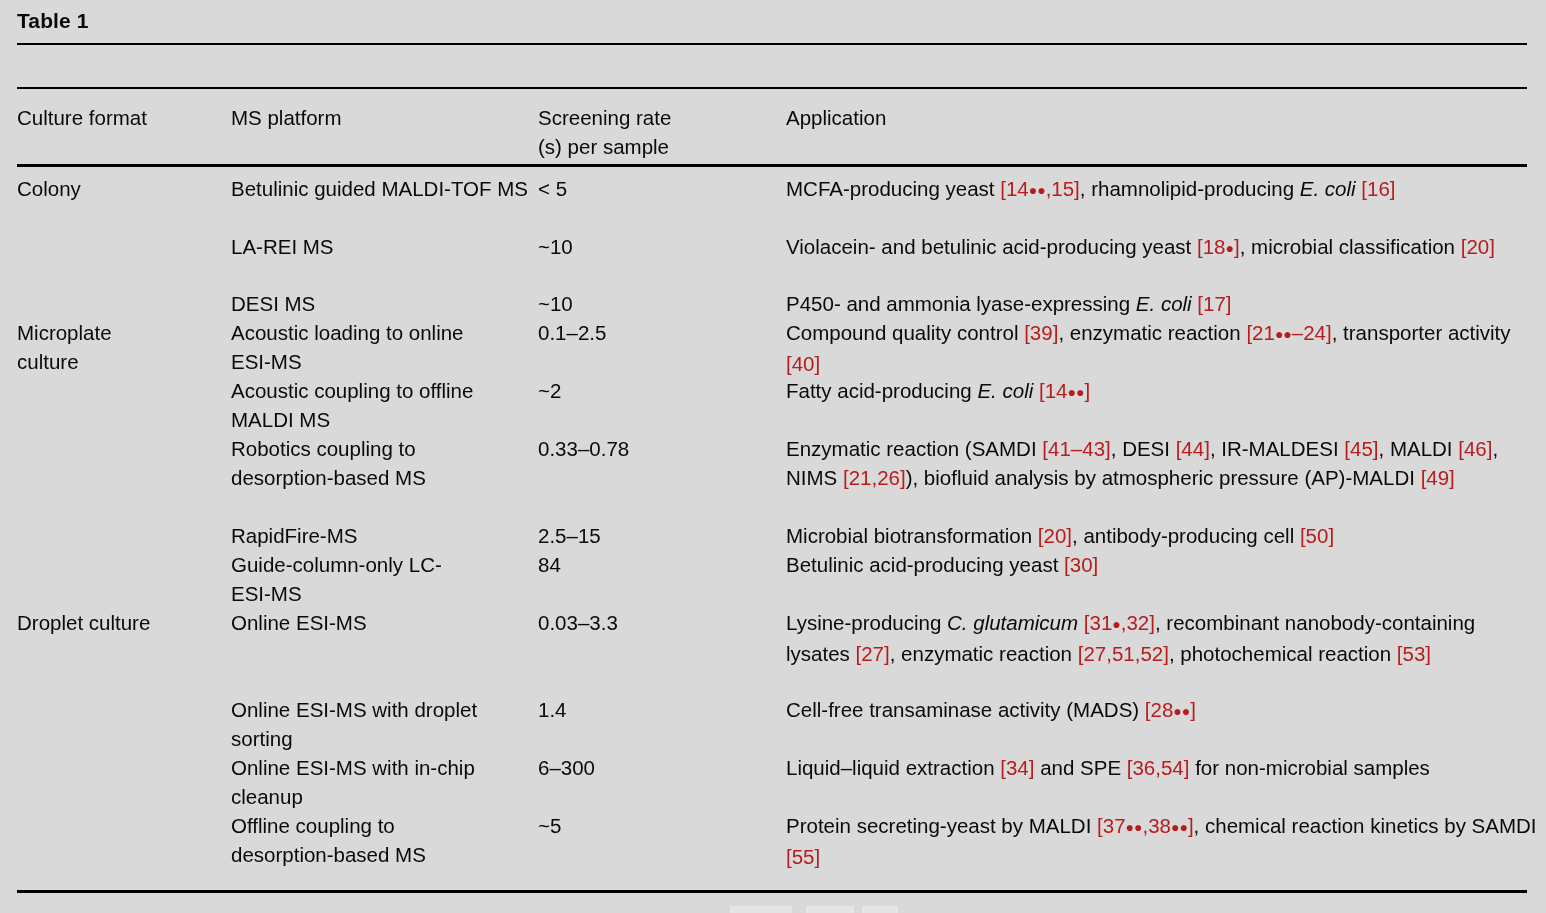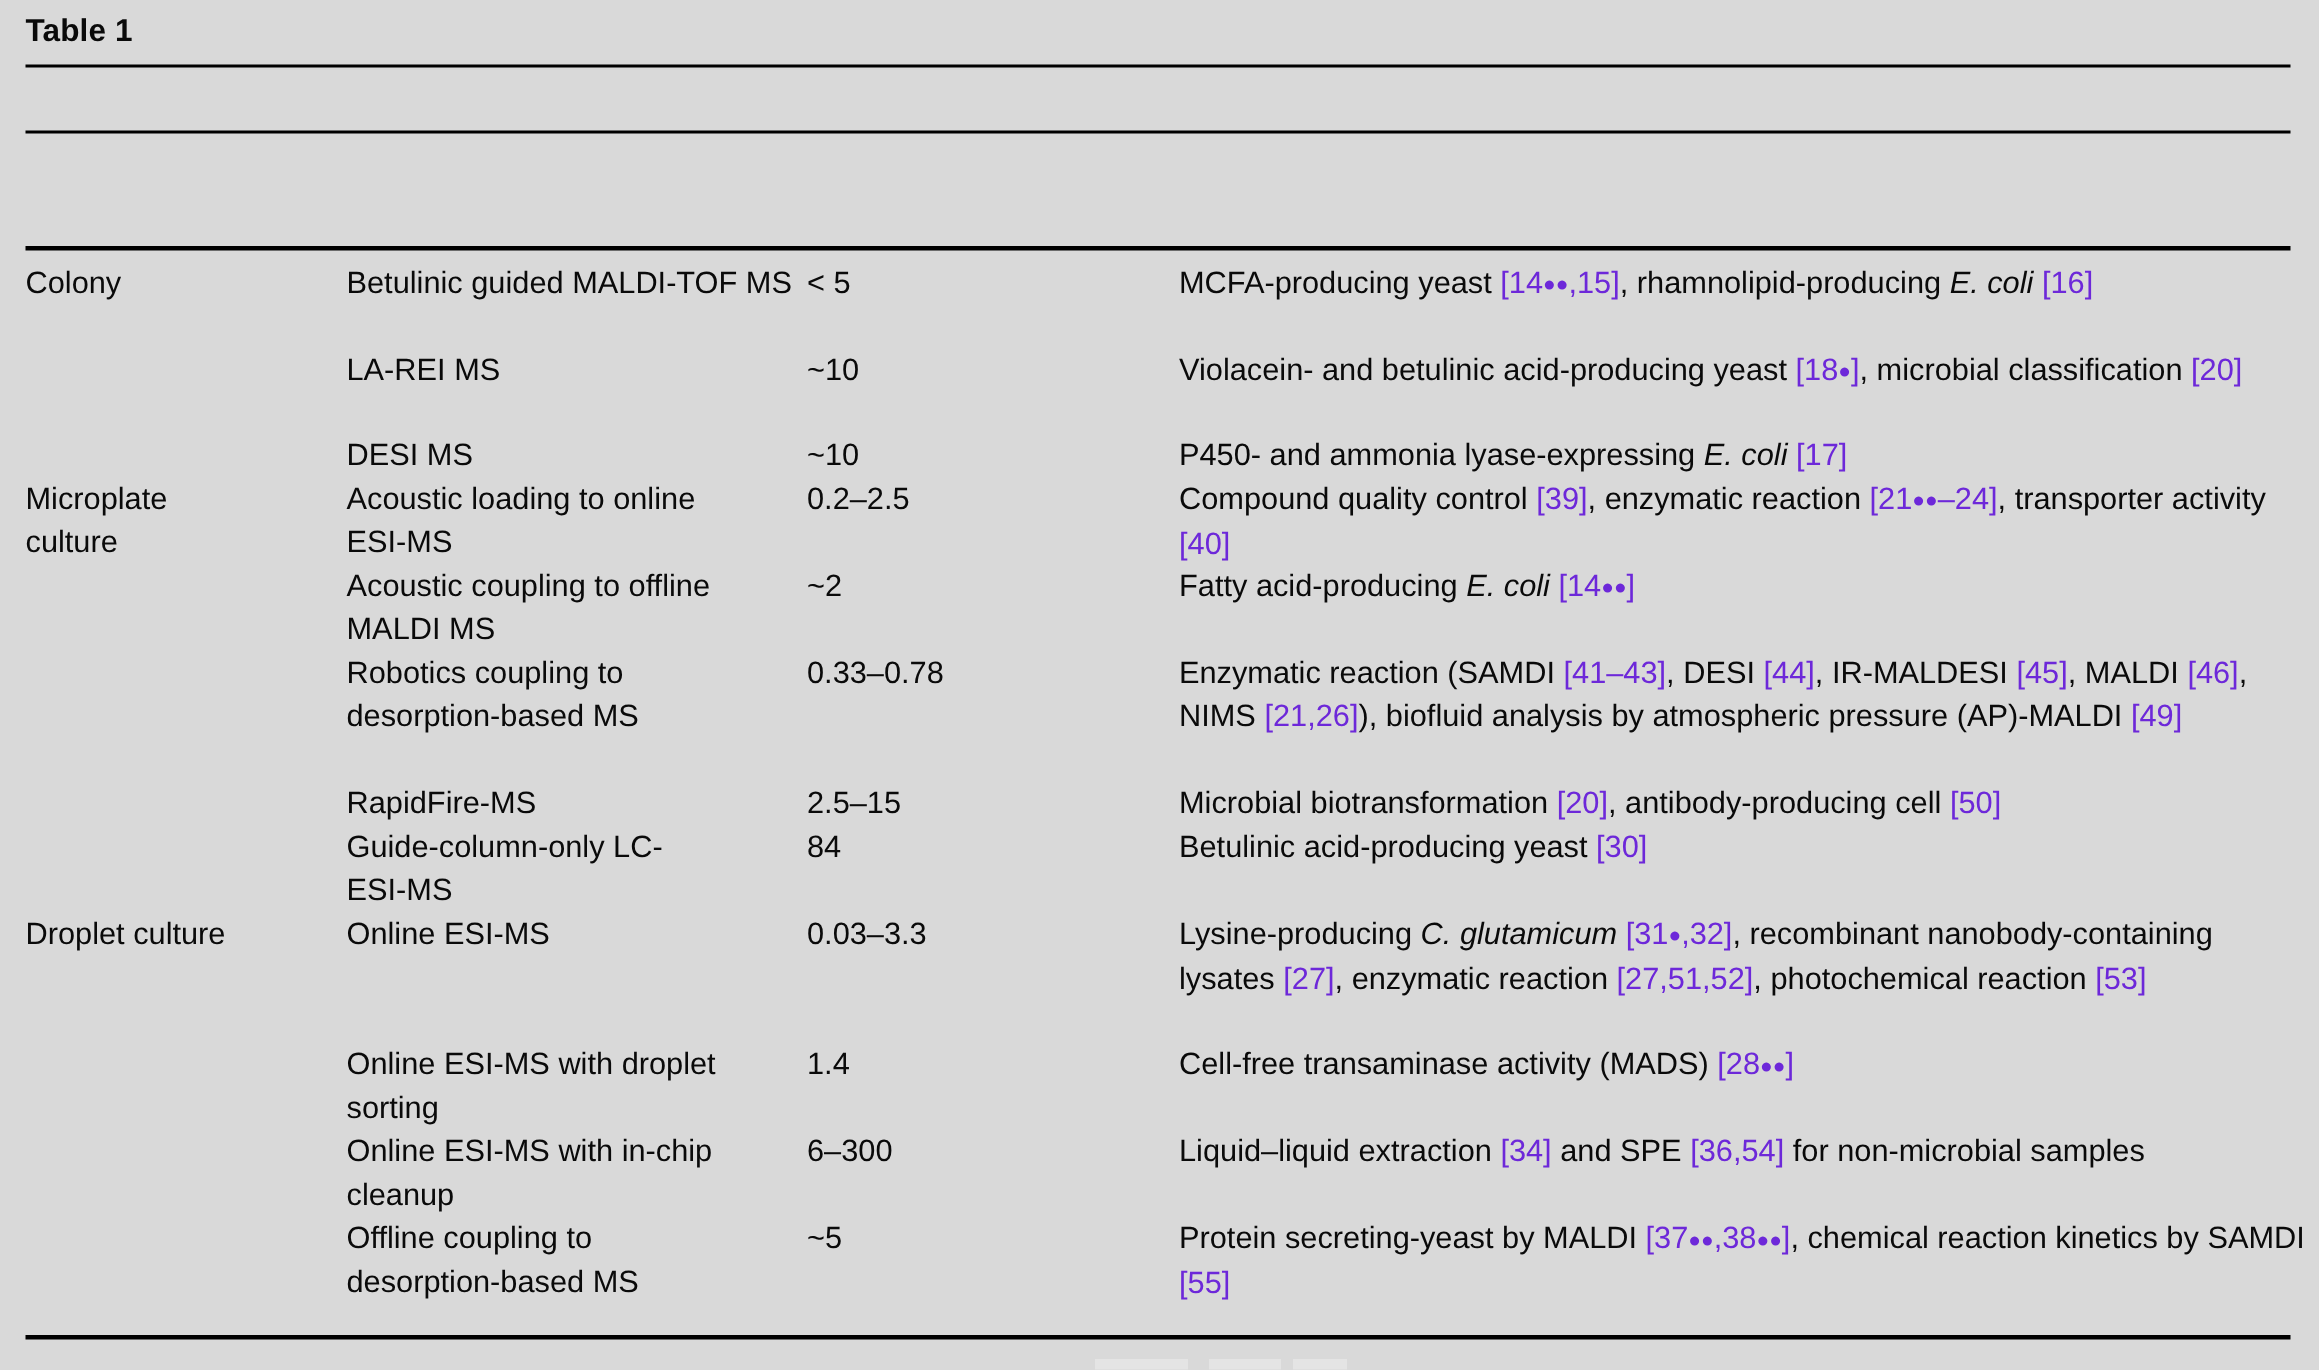--- a/index.html
+++ b/index.html
@@ -38,36 +38,45 @@
   .cell{position:absolute;font-size:20.5px;line-height:29px;}
   .c0{left:17px;width:212px;}
   .c1{left:231px;width:300px;}
   .c2{left:538px;width:240px;}
   .c3{left:786px;width:756px;}
 
   
   .hdr .cell{font-size:20.5px;line-height:29px;}
 
   i{font-style:italic;}
-  .ref{color:#6d28d9;}
+  .ref{color:#b91c1c;}
   .dot{font-size:14px;letter-spacing:0;vertical-align:1px;}
 
   
   .artifact{position:absolute;bottom:0;height:7px;background:#e4e4e4;}
 </style>
 </head>
 <body>
 
 <div class="page">
 
   <div id="table-label">Table 1</div>
   <div class="rule rule-thin" id="rule-top"></div>
 
   <div class="rule rule-thin" id="rule-caption"></div>
 
+  <div class="row hdr" style="top:103px;height:61px;">
+    <div class="cell c0">Culture format</div>
+    <div class="cell c1">MS platform</div>
+    <div class="cell c2">
+      <span>Screening rate</span><br>
+      <span>(s) per sample</span>
+    </div>
+    <div class="cell c3">Application</div>
+  </div>
 
   <div class="rule rule-thick" id="rule-head"></div>
 
   <div class="grid">
 
     <div class="row" style="top:174px;">
       <div class="cell c0">Colony</div>
       <div class="cell c1">Betulinic guided MALDI-TOF MS</div>
       <div class="cell c2">&lt; 5</div>
       <div class="cell c3">MCFA-producing yeast <span class="ref">[14<span class="dot">●●</span>,15]</span>, rhamnolipid-producing <i>E. coli</i> <span class="ref">[16]</span></div>
@@ -83,21 +92,21 @@
     <div class="row" style="top:289px;">
       <div class="cell c0"></div>
       <div class="cell c1">DESI MS</div>
       <div class="cell c2">~10</div>
       <div class="cell c3">P450- and ammonia lyase-expressing <i>E. coli</i> <span class="ref">[17]</span></div>
     </div>
 
     <div class="row" style="top:318px;">
       <div class="cell c0">Microplate<br>culture</div>
       <div class="cell c1">Acoustic loading to online<br>ESI-MS</div>
-      <div class="cell c2">0.2–2.5</div>
+      <div class="cell c2">0.1–2.5</div>
       <div class="cell c3">Compound quality control <span class="ref">[39]</span>, enzymatic reaction <span class="ref">[21<span class="dot">●●</span>–24]</span>, transporter activity <span class="ref">[40]</span></div>
     </div>
 
     <div class="row" style="top:376px;">
       <div class="cell c0"></div>
       <div class="cell c1">Acoustic coupling to offline<br>MALDI MS</div>
       <div class="cell c2">~2</div>
       <div class="cell c3">Fatty acid-producing <i>E. coli</i> <span class="ref">[14<span class="dot">●●</span>]</span></div>
     </div>
 

